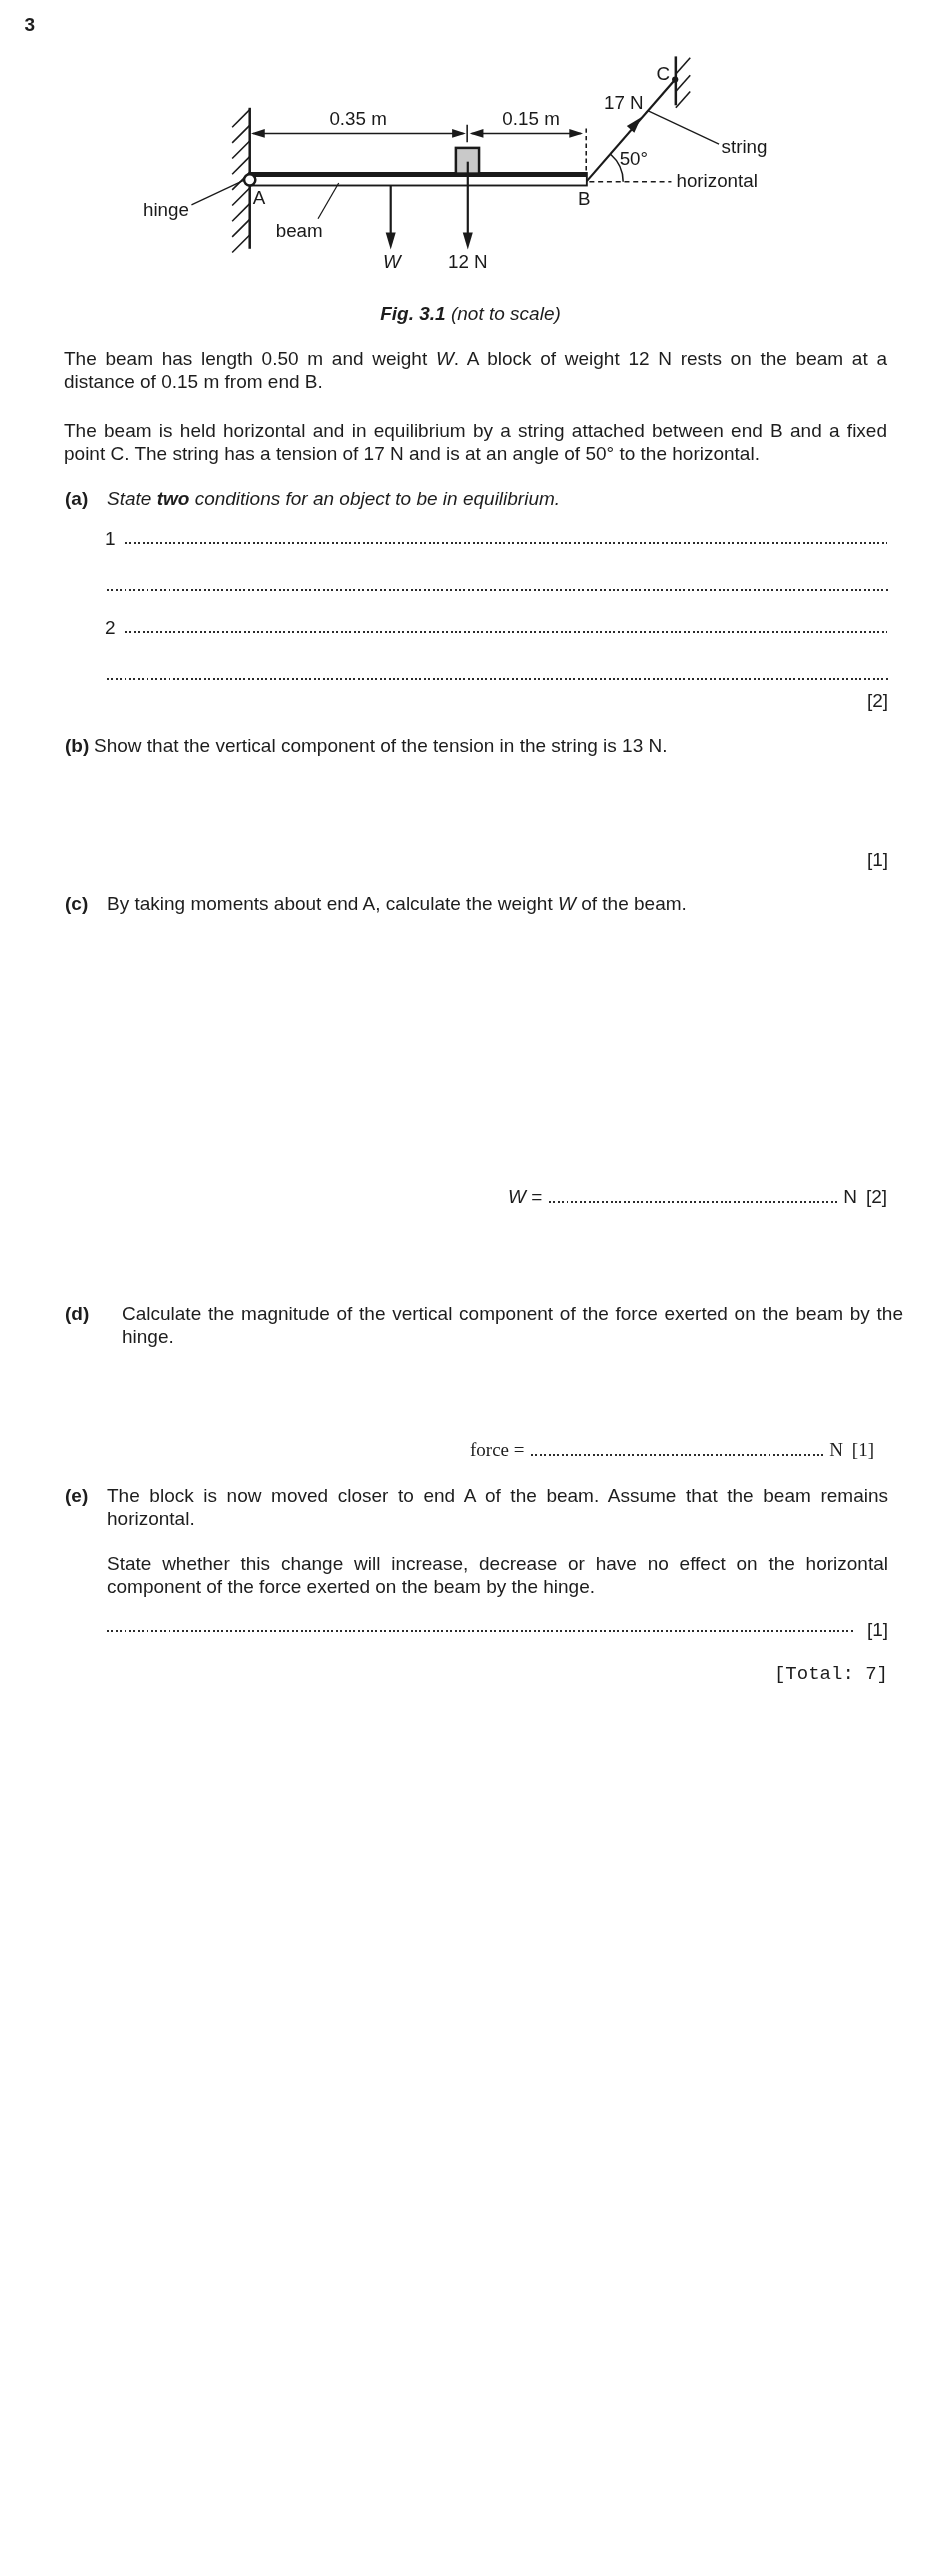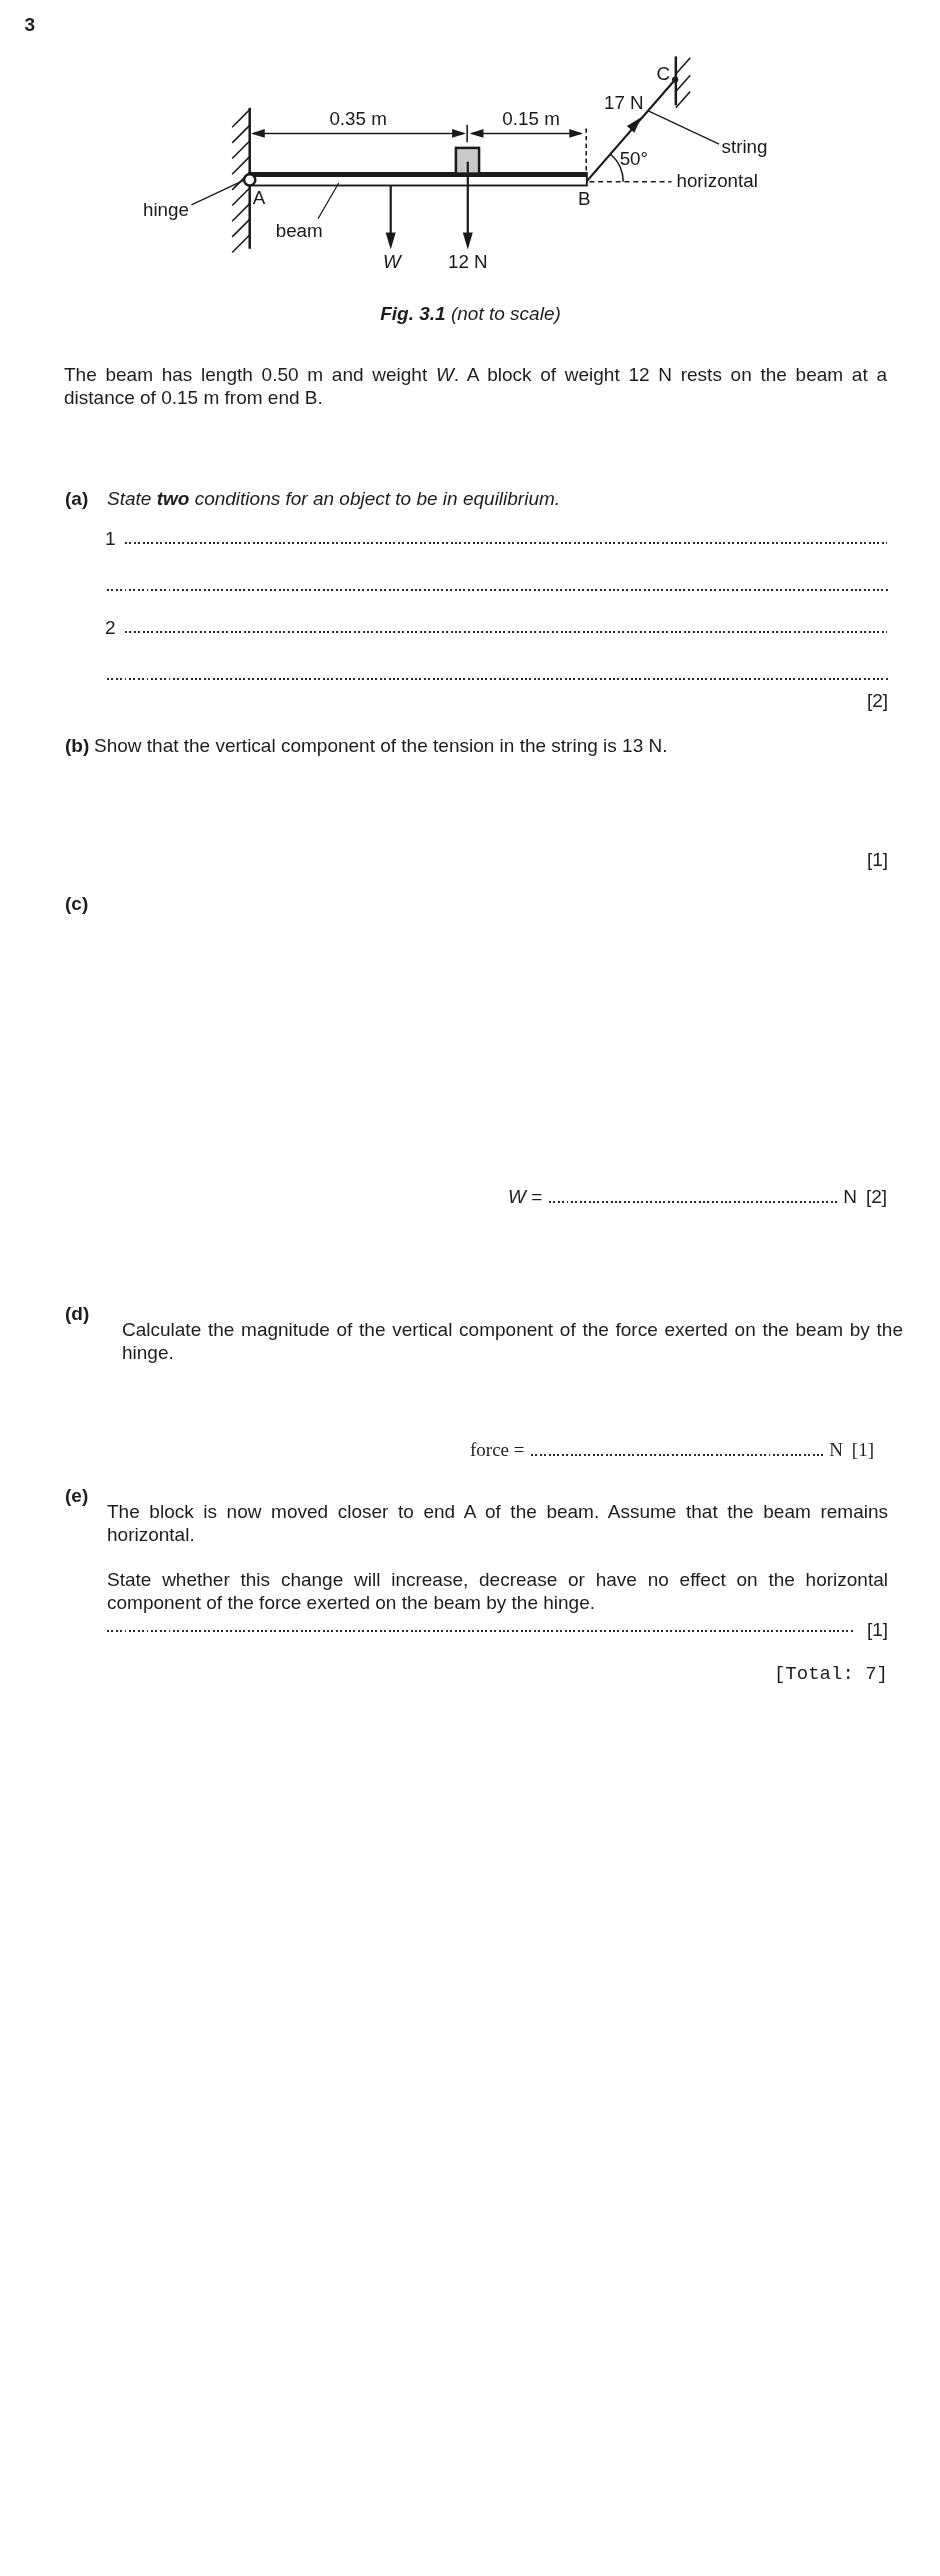--- a/index.html
+++ b/index.html
@@ -1,21 +1,21 @@
 <!DOCTYPE html>
 <html style="font-size:10px"><head>
 <meta charset="utf-8">
 <style>
   html,body{margin:0;padding:0;}
   body{width:941px;height:2576px;background:#ffffff;
        font-family:"Liberation Sans","DejaVu Sans",sans-serif;color:#1d1d1d;}
   #page{position:relative;width:941px;height:2576px;overflow:hidden;background:#fff;}
   .abs{position:absolute;}
   .txt{font-size:19px;line-height:23px;}
-  .just{text-align:justify;margin-top:16px;}
+  .just{text-align:justify;}
   .bold{font-weight:bold;}
   .center{text-align:center;font-style:italic;}
   .right{text-align:right;}
   .dots{position:absolute;height:1.9px;
         background-image:repeating-linear-gradient(to right,#2b2b2b 0 1.9px,transparent 1.9px 4.4px);}
   .ansline{position:absolute;display:flex;align-items:flex-end;height:23px;}
   .ansline .dotsflex{height:1.9px;flex:1;margin:0 6.3px 5px 6.3px;
         background-image:repeating-linear-gradient(to right,#2b2b2b 0 1.9px,transparent 1.9px 4.4px);}
   .ansline span{font-size:19px;line-height:23px;}
   .marksp{margin-left:8.8px;}
@@ -104,37 +104,39 @@
     <line x1="508" y1="349" x2="541" y2="292" stroke="#1a1a1a" stroke-width="2"></line>
     <text x="478" y="378" text-anchor="middle">beam</text>
 
     <text x="404" y="326">A</text>
     <text x="933" y="327" text-anchor="middle">B</text>
   </svg>
 
   <div class="abs txt center" style="left:0;top:302px;width:941px;"><span style="font-weight: bold;">Fig. 3.1</span><span> (not to scale)</span></div>
 
   <div class="abs txt just" style="left:64px;top:347px;width:823px;"><span>The beam has length 0.50 m and weight </span><span style="font-style: italic;">W</span><span>. A block of weight 12 N rests on the beam at a distance of 0.15 m from end B.</span></div>
+  <div class="abs txt just" style="left:64px;top:419px;width:823px;"><span>The beam is held horizontal and in equilibrium by a string attached between end B and a fixed point C. The string has a tension of 17 N and is at an angle of 50° to the horizontal.</span></div>
 
   <div class="abs txt bold" style="left:65px;top:487px;">(a)</div>
   <div class="abs txt" style="left:107px;top:487px;width:781px;font-style:italic;"><span>State </span><span style="font-weight: bold;">two</span><span> conditions for an object to be in equilibrium.</span></div>
 
   <div class="abs txt" style="left:105px;top:527px;">1</div>
   <div class="dots" style="left:125px;top:542px;width:762px;"></div>
   <div class="dots" style="left:107px;top:589px;width:781px;"></div>
   <div class="abs txt" style="left:105px;top:616px;">2</div>
   <div class="dots" style="left:125px;top:631px;width:762px;"></div>
   <div class="dots" style="left:107px;top:678px;width:781px;"></div>
   <div class="abs txt right" style="right:53px;top:689px;">[2]</div>
 
   <div class="abs txt bold" style="left:65px;top:734px;">(b)</div>
   <div class="abs txt" style="left:94px;top:734px;width:781px;"><span>Show that the vertical component of the tension in the string is 13 N.</span></div>
   <div class="abs txt right" style="right:53px;top:848px;">[1]</div>
 
   <div class="abs txt bold" style="left:65px;top:892px;">(c)</div>
+  <div class="abs txt" style="left:107px;top:892px;width:781px;"><span>By taking moments about end A, calculate the weight </span><span style="font-style: italic;">W</span><span> of the beam.</span></div>
 
   <div class="ansline" style="left:508px;top:1185px;width:379px;">
     <span><span style="font-style: italic;">W</span><span> =</span></span>
     <span class="dotsflex"></span>
     <span>N</span>
     <span class="marksp">[2]</span>
   </div>
 
   <div class="abs txt bold" style="left:65px;top:1302px;">(d)</div>
   <div class="abs txt just" style="left:122px;top:1302px;width:781px;"><span>Calculate the magnitude of the vertical component of the force exerted on the beam by the hinge.</span></div>

